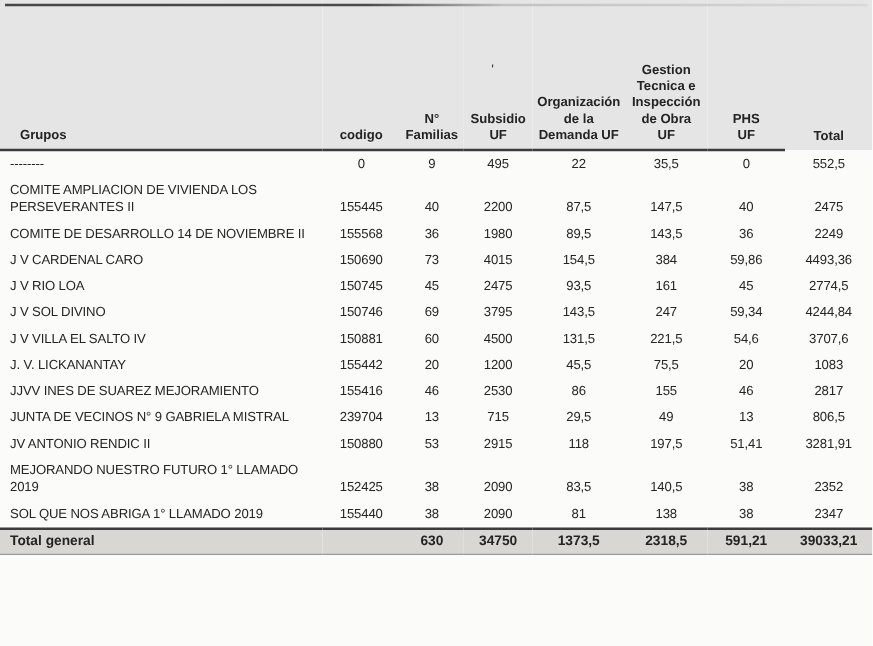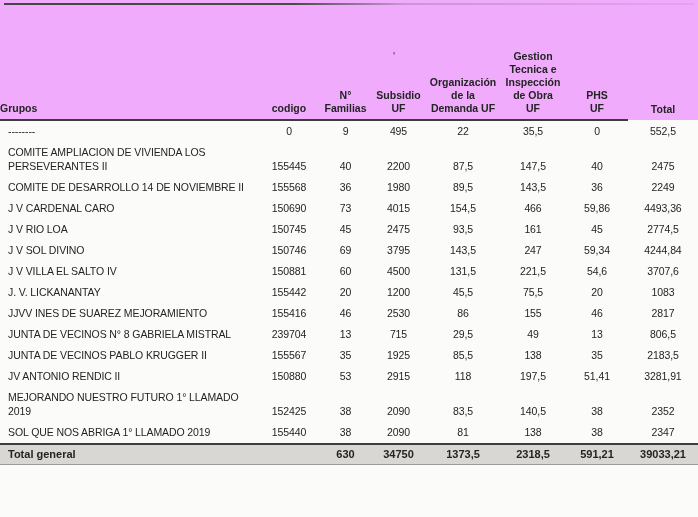--- a/index.html
+++ b/index.html
@@ -23,34 +23,34 @@
     top: 50px; left: 393px;
     font-size: 11px;
     color: #3a3a3a;
   }
   table.report {
     border-collapse: collapse;
     table-layout: fixed;
     width: 698px;
   }
   thead th {
-    background: #f0abfc;
+    background: #e5e5e5;
     height: 115px;
     vertical-align: bottom;
     font-weight: bold;
     font-size: 10.5px;
     line-height: 13px;
     padding: 0 2px 4px 2px;
     text-align: center;
     white-space: pre-line;
     border-bottom: 2px solid #3c3c3c;
   }
   thead th.h-grupos {
     text-align: left;
-    padding-left: 0;
+    padding-left: 16px;
   }
   thead th.h-total {
     border-bottom: none;
   }
   tbody td {
     font-size: 10.5px;
     line-height: 14px;
     letter-spacing: -0.1px;
     padding: 3px 2px 4px 2px;
     vertical-align: bottom;
@@ -151,21 +151,21 @@
       <td>36</td>
       <td>2249</td>
     </tr>
 
     <tr>
       <td class="c-grupos">J V CARDENAL CARO</td>
       <td>150690</td>
       <td>73</td>
       <td>4015</td>
       <td>154,5</td>
-      <td>466</td>
+      <td>384</td>
       <td>59,86</td>
       <td>4493,36</td>
     </tr>
 
     <tr>
       <td class="c-grupos">J V RIO LOA</td>
       <td>150745</td>
       <td>45</td>
       <td>2475</td>
       <td>93,5</td>
@@ -213,40 +213,30 @@
       <td>46</td>
       <td>2530</td>
       <td>86</td>
       <td>155</td>
       <td>46</td>
       <td>2817</td>
     </tr>
 
 
     <tr>
-      <td class="c-grupos">JUNTA DE VECINOS N° 8 GABRIELA MISTRAL</td>
+      <td class="c-grupos">JUNTA DE VECINOS N° 9 GABRIELA MISTRAL</td>
       <td>239704</td>
       <td>13</td>
       <td>715</td>
       <td>29,5</td>
       <td>49</td>
       <td>13</td>
       <td>806,5</td>
     </tr>
 
-    <tr>
-      <td class="c-grupos">JUNTA DE VECINOS PABLO KRUGGER II</td>
-      <td>155567</td>
-      <td>35</td>
-      <td>1925</td>
-      <td>85,5</td>
-      <td>138</td>
-      <td>35</td>
-      <td>2183,5</td>
-    </tr>
 
     <tr>
       <td class="c-grupos">JV ANTONIO RENDIC II</td>
       <td>150880</td>
       <td>53</td>
       <td>2915</td>
       <td>118</td>
       <td>197,5</td>
       <td>51,41</td>
       <td>3281,91</td>

